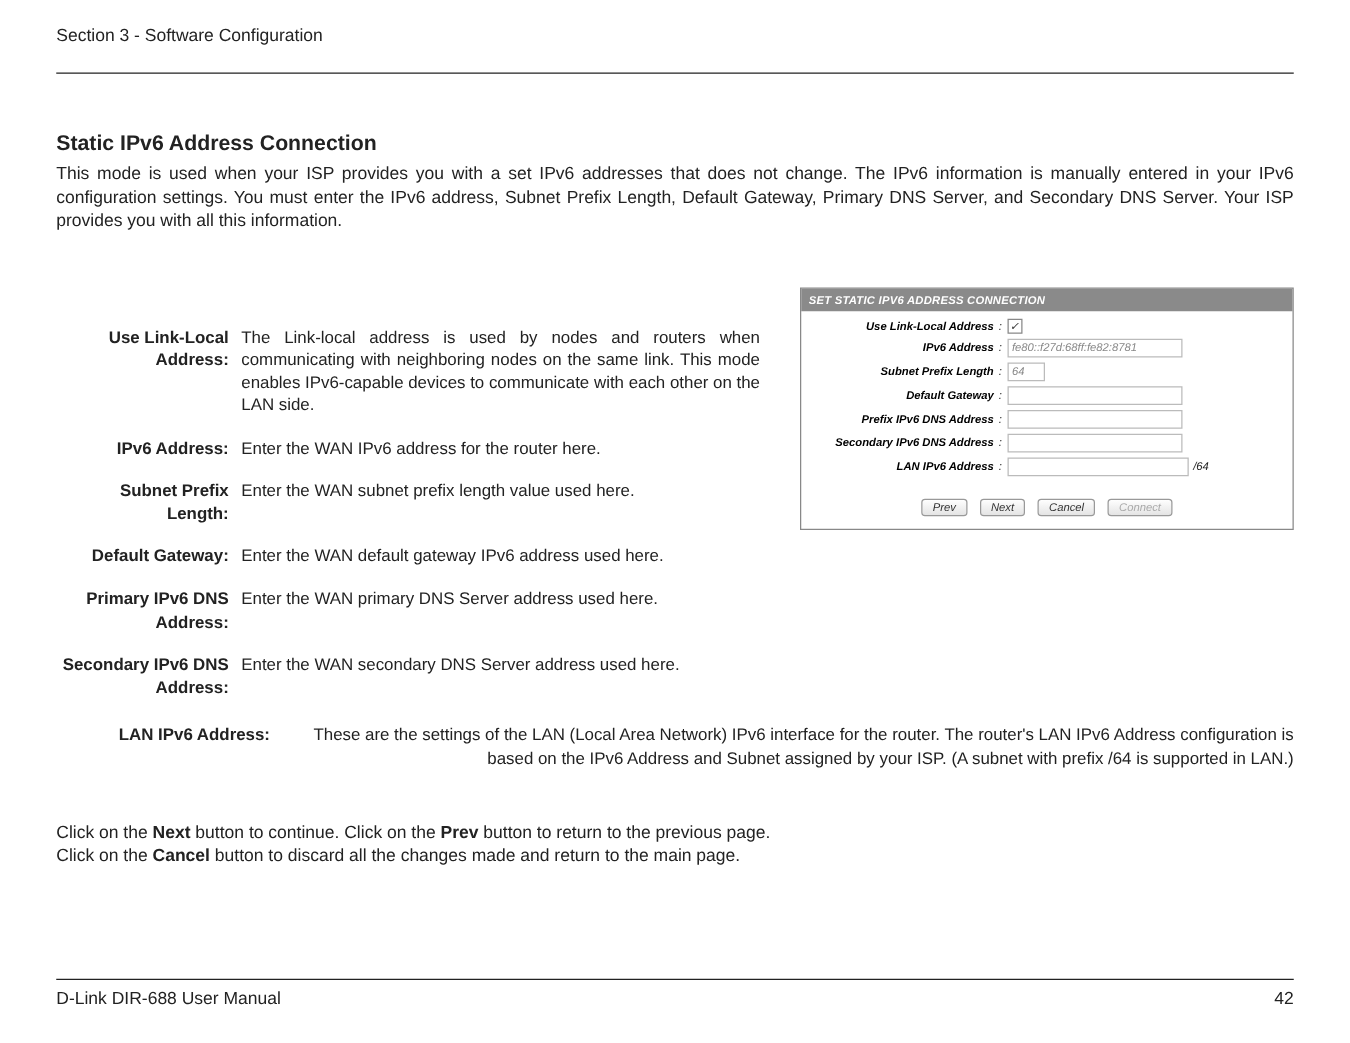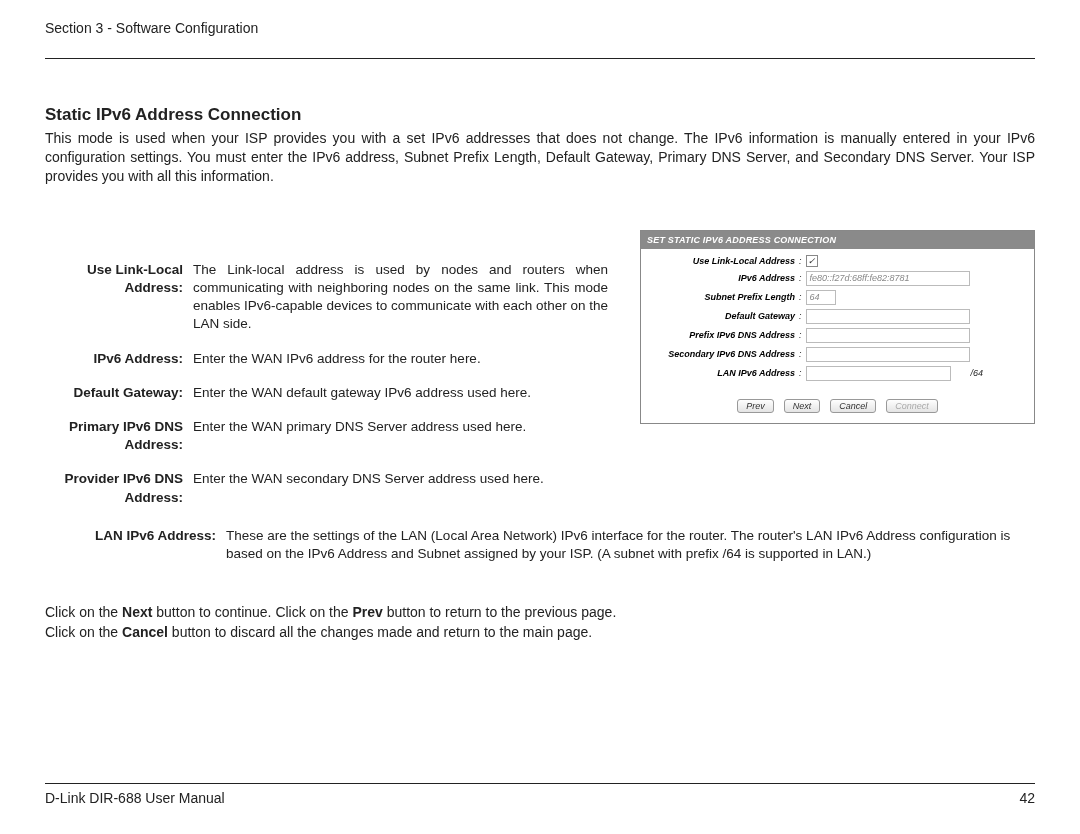--- a/index.html
+++ b/index.html
@@ -50,21 +50,21 @@
     line-height: 1.35;
   }
   .def-table td.dt {
     font-weight: bold;
     text-align: right;
     padding-right: 10px;
     width: 148px;
     white-space: nowrap;
   }
   .def-table td.dd { text-align: justify; }
-  .def-table tr.wide td.dd { text-align: left; margin-left: 40px; }
+  .def-table tr.wide td.dd { text-align: right; margin-left: 40px; }
   .screenshot {
     border: 1px solid #888;
     width: 395px;
     background: #fff;
     font-family: Verdana, Arial, sans-serif;
     font-style: italic;
   }
   .ss-header {
     background: #8a8a8a;
     color: #fff;
@@ -98,30 +98,30 @@
   .ss-field {
     border: 1px solid #bbb;
     height: 15px;
     font-size: 9px;
     padding: 0 3px;
     color: #888;
     background: #fff;
     display: flex;
     align-items: center;
   }
-  .ss-field.w140 { width: 164px; }
+  .ss-field.w140 { width: 140px; }
   .ss-field.w30 { width: 30px; }
   .ss-field.w200 { width: 145px; }
   .ss-check {
     width: 12px; height: 12px;
     border: 1px solid #888;
     display: inline-flex; align-items: center; justify-content: center;
     font-size: 9px; color: #333;
   }
-  .ss-suffix { font-size: 9px; margin-left: 20px; }
+  .ss-suffix { font-size: 9px; margin-left: 4px; }
   .ss-btnrow {
     display: flex; justify-content: center; gap: 10px;
     margin-top: 18px;
   }
   .ss-btn {
     font-size: 9px;
     padding: 1px 8px;
     border: 1px solid #999;
     border-radius: 3px;
     background: linear-gradient(#fefefe,#e4e4e4);
@@ -157,29 +157,33 @@
       <tbody>
           <tr>
         <td class="dt"><span>Use Link-Local</span><br><span>Address:</span></td>
         <td class="dd">The Link-local address is used by nodes and routers when communicating with neighboring nodes on the same link. This mode enables IPv6-capable devices to communicate with each other on the LAN side.</td>
       </tr>
       <tr>
         <td class="dt"><span>IPv6 Address:</span></td>
         <td class="dd">Enter the WAN IPv6 address for the router here.</td>
       </tr>
       <tr>
+        <td class="dt"><span>Subnet Prefix</span><br><span>Length:</span></td>
+        <td class="dd">Enter the WAN subnet prefix length value used here.</td>
+      </tr>
+      <tr>
         <td class="dt"><span>Default Gateway:</span></td>
         <td class="dd">Enter the WAN default gateway IPv6 address used here.</td>
       </tr>
       <tr>
         <td class="dt"><span>Primary IPv6 DNS</span><br><span>Address:</span></td>
         <td class="dd">Enter the WAN primary DNS Server address used here.</td>
       </tr>
       <tr>
-        <td class="dt"><span>Provider IPv6 DNS</span><br><span>Address:</span></td>
+        <td class="dt"><span>Secondary IPv6 DNS</span><br><span>Address:</span></td>
         <td class="dd">Enter the WAN secondary DNS Server address used here.</td>
       </tr>
     </tbody>
       </table>
   </div>
 
   <div class="screenshot">
     <div class="ss-header">SET STATIC IPV6 ADDRESS CONNECTION</div>
     <div class="ss-body">
       <div class="ss-form">

